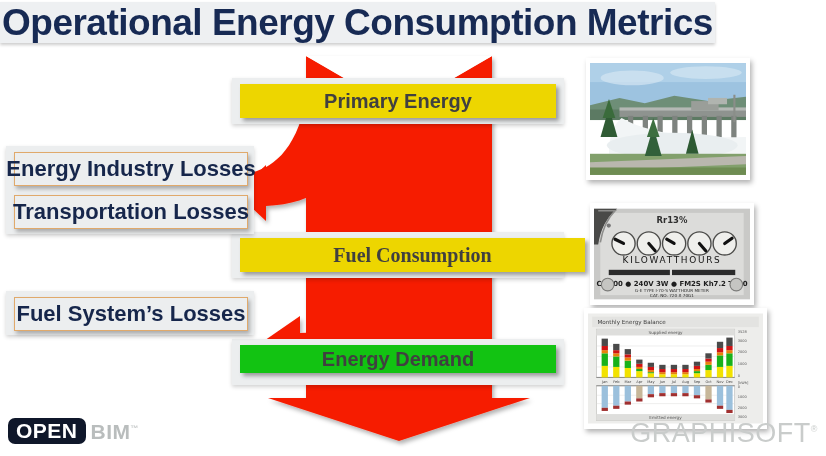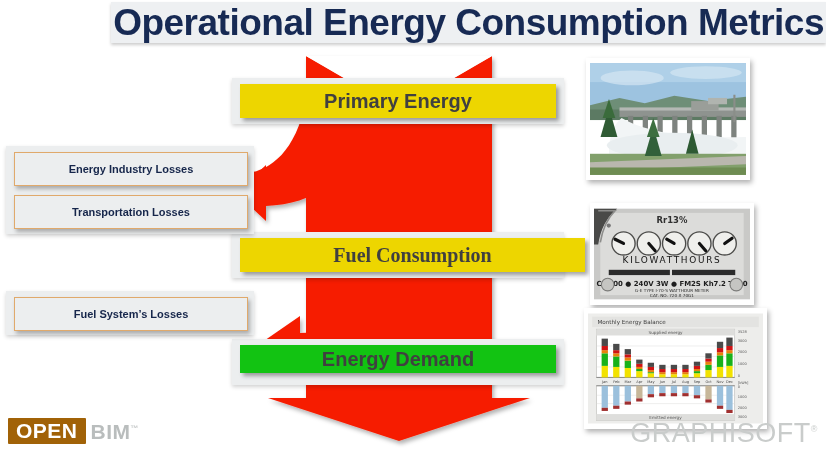--- a/index.html
+++ b/index.html
@@ -8,21 +8,21 @@
     background:#ffffff;
     font-family:"Liberation Sans", sans-serif;
     overflow:hidden;
     position:relative;
   }
   .stage{position:absolute;left:0;top:0;width:826px;height:456px;}
 
   
   #title{
     position:absolute;left:0;top:2px;width:826px;
-    text-align:right;
+    text-align:left;
     font-size:37px;
     font-weight:700;
     letter-spacing:-0.5px;
     color:#172a54;
     background:transparent;
     white-space:nowrap;
   }
   #title span.tw{
     background:#eef0f2;
     padding:0 2px;
@@ -47,21 +47,21 @@
     box-shadow:0 2px 4px rgba(0,0,0,.18);
   }
   #box-primary{left:240px;top:84px;width:316px;height:34px;background:#EDD600;}
   #box-fuel{left:240px;top:238px;width:345px;height:34px;background:#EDD600;font-family:Liberation Serif, serif;}
   #box-demand{left:240px;top:345px;width:316px;height:28px;background:#12C312;}
 
   
   .lossbox{
     position:absolute;
     display:flex;align-items:center;justify-content:center;
-    font-size:11px;font-weight:700;
+    font-size:22px;font-weight:700;
     color:#16264b;
     background:#eceeef;
     border:1px solid #e0a96b;
     box-shadow:2px 3px 4px rgba(0,0,0,.28);
     white-space:nowrap;
   }
   #loss-industry{left:14px;top:152px;width:232px;height:32px;}
   #loss-transport{left:14px;top:195px;width:232px;height:32px;}
   #loss-local{left:14px;top:297px;width:232px;height:32px;}
 
@@ -78,22 +78,22 @@
   #photo-meter{left:590px;top:203px;width:156px;height:94px;}
   #photo-chart{left:584px;top:308px;width:175px;height:113px;}
   .photo > svg{display:block;width:100%;height:100%;}
 
   
   #logo-openbim{
     position:absolute;left:8px;top:415px;width:130px;height:32px;
     display:flex;align-items:center;
   }
   #openbim-open{
-    background:#a16207;color:#ffffff;font-size:21px;font-weight:700;
-    padding:2px 8px 3px 8px;border-radius:1px;letter-spacing:.5px;
+    background:#0f172a;color:#ffffff;font-size:21px;font-weight:700;
+    padding:2px 8px 3px 8px;border-radius:7px;letter-spacing:.5px;
     line-height:1;
   }
   #openbim-bim{
     color:#b9bdbd;font-size:21px;font-weight:700;letter-spacing:.5px;
     margin-left:5px;line-height:1;
   }
   #openbim-tm{color:#c6c9c9;font-size:8px;vertical-align:super;font-weight:700;}
   #logo-graphisoft{
     position:absolute;right:8px;top:420px;
     color:#c9cccb;font-size:27px;font-weight:400;letter-spacing:.5px;

